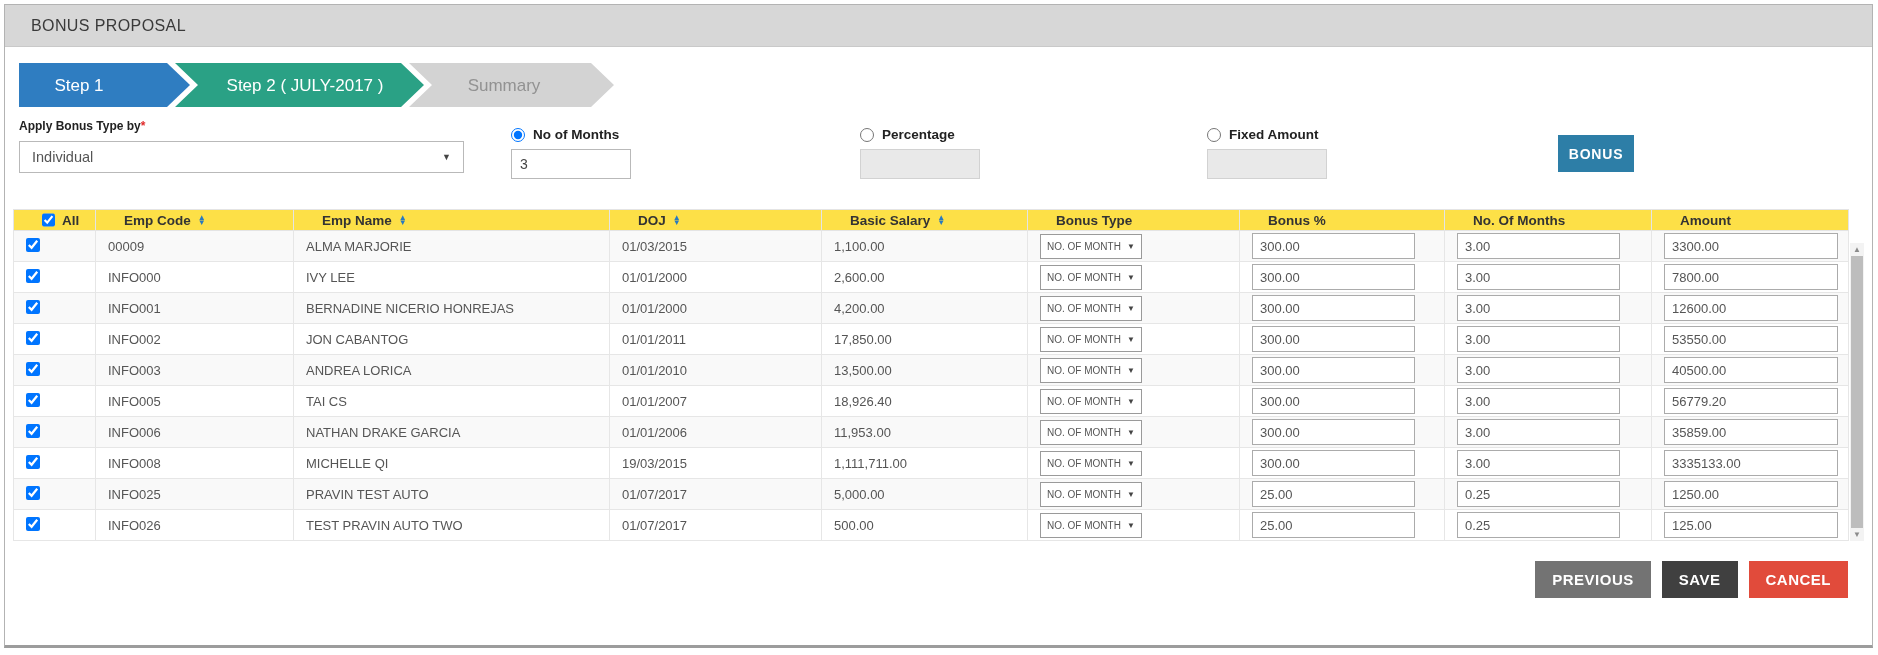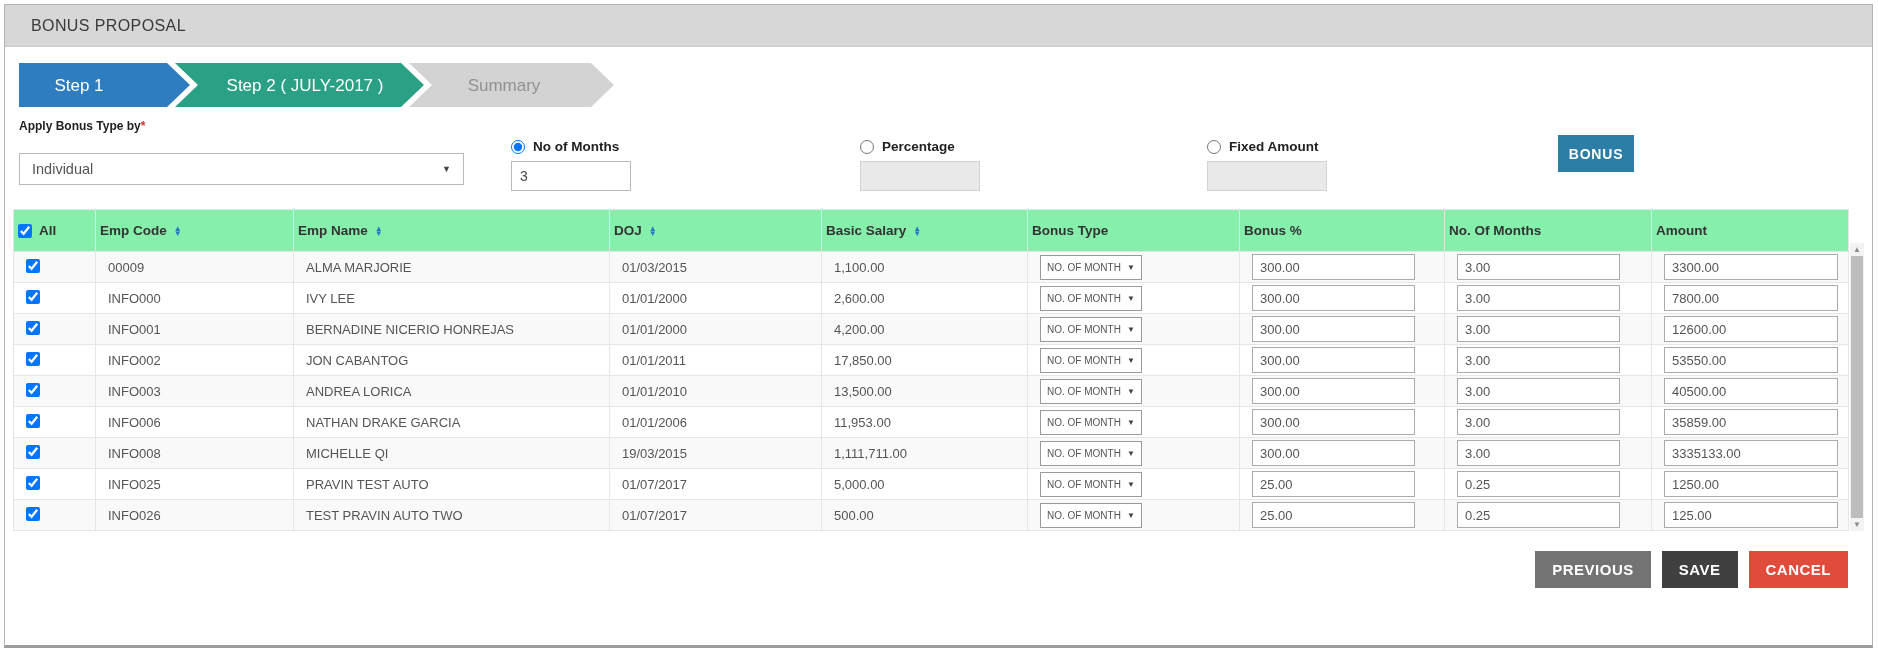--- a/index.html
+++ b/index.html
@@ -23,46 +23,46 @@
   
   .wizard { margin:4px 0 8px 4px; display:block; }
   .wizard text { font-size:17px; font-weight:normal; }
 
   
   .controls { position:relative; height:76px; margin-top:10px; }
   .apply-by { position:absolute; left:6px; top:0; width:445px; }
   .field-label { font-size:12px; font-weight:bold; color:#222; }
   .req { color:#e02b2b; font-weight:bold; }
   .select-big {
-    margin-top:20px; height:32px; border:1px solid #b9b9b9; background:#fff;
+    margin-top:8px; height:32px; border:1px solid #b9b9b9; background:#fff;
     display:flex; align-items:center; justify-content:space-between;
     padding:4px 12px; font-size:14.5px; color:#555; cursor:pointer;
   }
   .caret { font-size:9px; color:#444; }
-  .radio-group { position:absolute; top:8px;margin-top:12px; }
+  .radio-group { position:absolute; top:8px; }
   .rg-1 { left:498px; } .rg-2 { left:847px; } .rg-3 { left:1194px; }
   .radio-line { display:flex; align-items:center; gap:8px; font-size:13.5px; font-weight:bold; color:#222; cursor:pointer; }
   .radio-line input { width:14px; height:14px; }
   .small-input {
     margin-top:7px; width:120px; height:30px; border:1px solid #b9b9b9;
     padding:0 8px; font-size:14px; color:#444; display:block; background:#fff;
   }
   .small-input:disabled { background:#e9e9e9; border-color:#d2d2d2; }
   .apply-btn {
     position:absolute; left:1545px; top:16px; width:76px; height:37px;
     background:#2d7ea7; color:#fff; border:none; font-size:14px; font-weight:bold;
     letter-spacing:.8px; cursor:pointer; font-family:inherit;
   }
 
   
   .table-wrap { position:relative; margin-top:14px; padding-right:17px; }
   table { width:100%; border-collapse:collapse; table-layout:fixed; }
   thead th {
-    background:#86efac; font-weight:bold; color:#333; text-align:left;
-    height:42px; padding:0 4px; font-size:13.5px; border:1px solid #e4e4e4;
+    background:#fde047; font-weight:bold; color:#333; text-align:left;
+    height:21px; padding:0 28px; font-size:13.5px; border:1px solid #e4e4e4;
   }
   tbody td { height:31px; border:1px solid #e6e6e6; padding:0 12px; font-size:13px; color:#555; }
   tbody tr { background:#fff; }
   tbody tr:nth-child(odd) { background:#f9f9f9; }
   .sort {
     display:inline-flex; flex-direction:column; margin-left:7px;
     color:#2779c0; font-size:8px; line-height:5px; vertical-align:middle; cursor:pointer;
   }
   th .hwrap { display:flex; align-items:center; }
   .chk-col input { width:14px; height:14px; }
@@ -297,20 +297,36 @@
                   <span class="mini-select">
                     <span>NO. OF MONTH</span>
                     <span class="caret">▼</span>
                   </span>
                 </td>
                 <td><input class="cell-input" type="text" value="300.00" style=""></td>
                 <td><input class="cell-input" type="text" value="3.00" style=""></td>
                 <td><input class="cell-input wide" type="text" value="40500.00" style=""></td>
               </tr>
 
+              <tr>
+                <td class="chk-col"><input type="checkbox" checked="" style=""></td>
+                <td>INFO005</td>
+                <td>TAI CS</td>
+                <td>01/01/2007</td>
+                <td>18,926.40</td>
+                <td>
+                  <span class="mini-select">
+                    <span>NO. OF MONTH</span>
+                    <span class="caret">▼</span>
+                  </span>
+                </td>
+                <td><input class="cell-input" type="text" value="300.00" style=""></td>
+                <td><input class="cell-input" type="text" value="3.00" style=""></td>
+                <td><input class="cell-input wide" type="text" value="56779.20" style=""></td>
+              </tr>
 
               <tr>
                 <td class="chk-col"><input type="checkbox" checked="" style=""></td>
                 <td>INFO006</td>
                 <td>NATHAN DRAKE GARCIA</td>
                 <td>01/01/2006</td>
                 <td>11,953.00</td>
                 <td>
                   <span class="mini-select">
                     <span>NO. OF MONTH</span>

